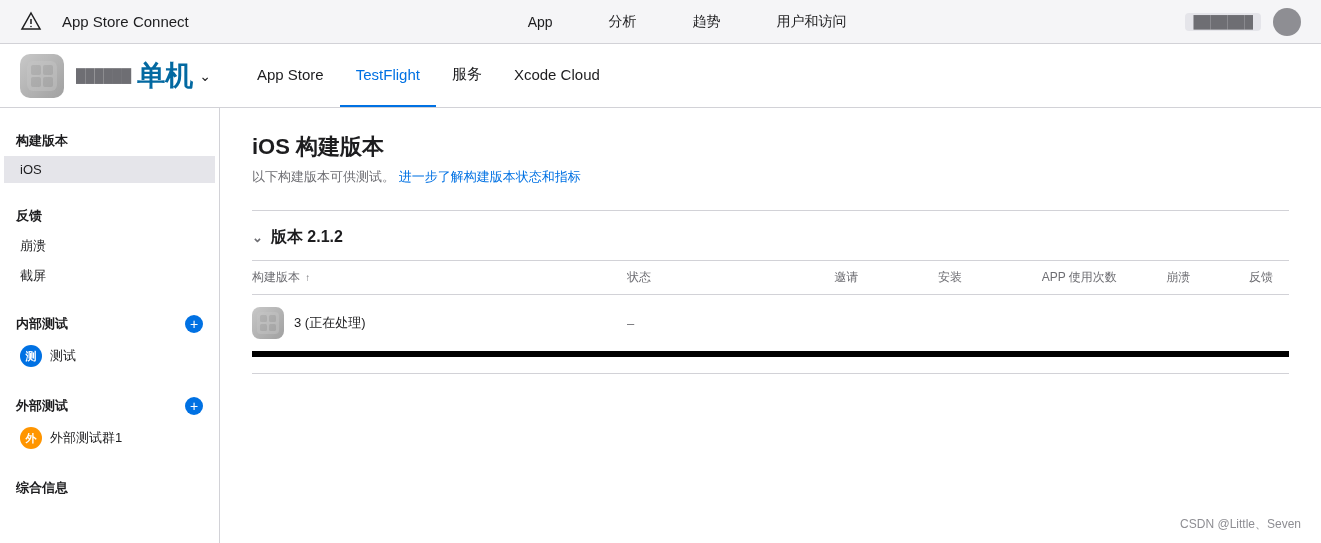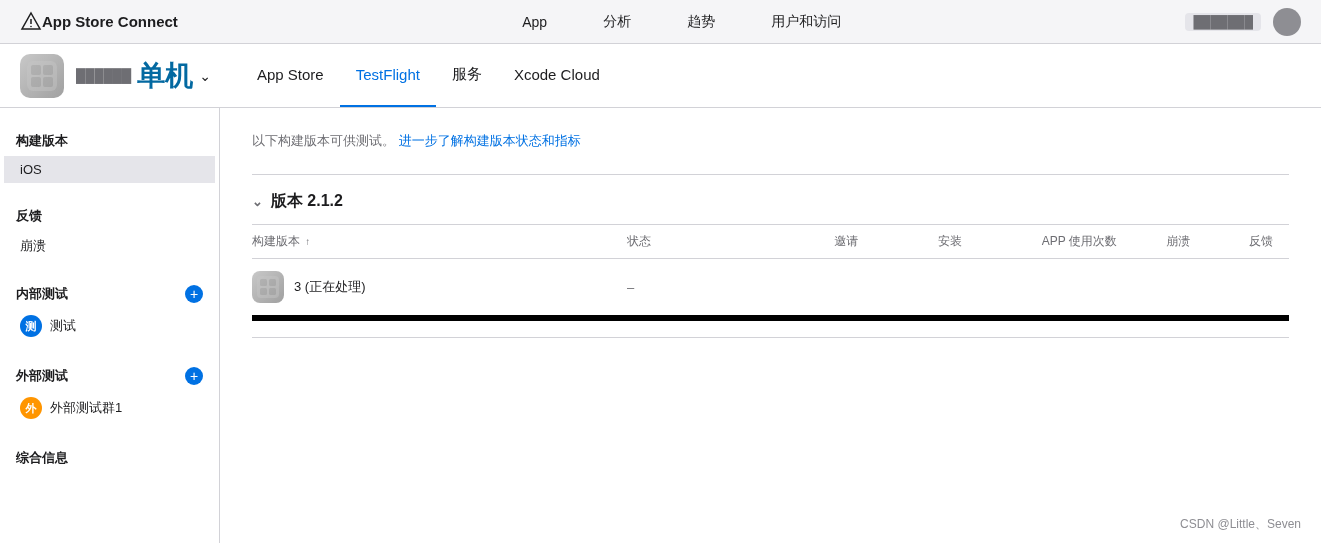--- a/index.html
+++ b/index.html
@@ -11,23 +11,23 @@
       align-items: center;
       height: 44px;
       background: #f5f5f7;
       border-bottom: 1px solid #d2d2d7;
       padding: 0 20px;
       gap: 40px;
     }
     .top-nav-brand {
       display: flex;
       align-items: center;
-      gap: 0;
+      gap: 20px;
       font-size: 15px;
-      font-weight: 700;
+      font-weight: 400;
       color: #1d1d1f;
       white-space: nowrap;
     }
     .top-nav-brand .logo-icon {
       display: flex;
       align-items: center;
     }
     .top-nav-center {
       display: flex;
       align-items: center;
@@ -401,20 +401,23 @@
       </div>
     </div>
 
     <div class="sidebar-section">
       <div class="sidebar-section-header">
         <span class="sidebar-section-header-title">反馈</span>
       </div>
       <div class="sidebar-item">
         <span>崩溃</span>
       </div>
+      <div class="sidebar-item">
+        <span>截屏</span>
+      </div>
     </div>
 
     <div class="sidebar-section">
       <div class="sidebar-section-header">
         <span class="sidebar-section-header-title">内部测试</span>
         <div class="add-btn">+</div>
       </div>
       <div class="sidebar-item">
         <div class="sidebar-badge badge-blue">
           <span>测</span>
@@ -438,20 +441,21 @@
 
     <div class="sidebar-section">
       <div class="sidebar-section-header">
         <span class="sidebar-section-header-title">综合信息</span>
       </div>
     </div>
 
   </aside>
 
   <main class="main-content">
+    <h1 class="page-title">iOS 构建版本</h1>
     <p class="page-subtitle">
       <span>以下构建版本可供测试。</span>
       <a href="#">进一步了解构建版本状态和指标</a>
     </p>
     <hr class="divider">
 
     <div class="version-section">
       <div class="version-header">
         <span class="version-chevron">⌄</span>
         <span>版本 2.1.2</span>

